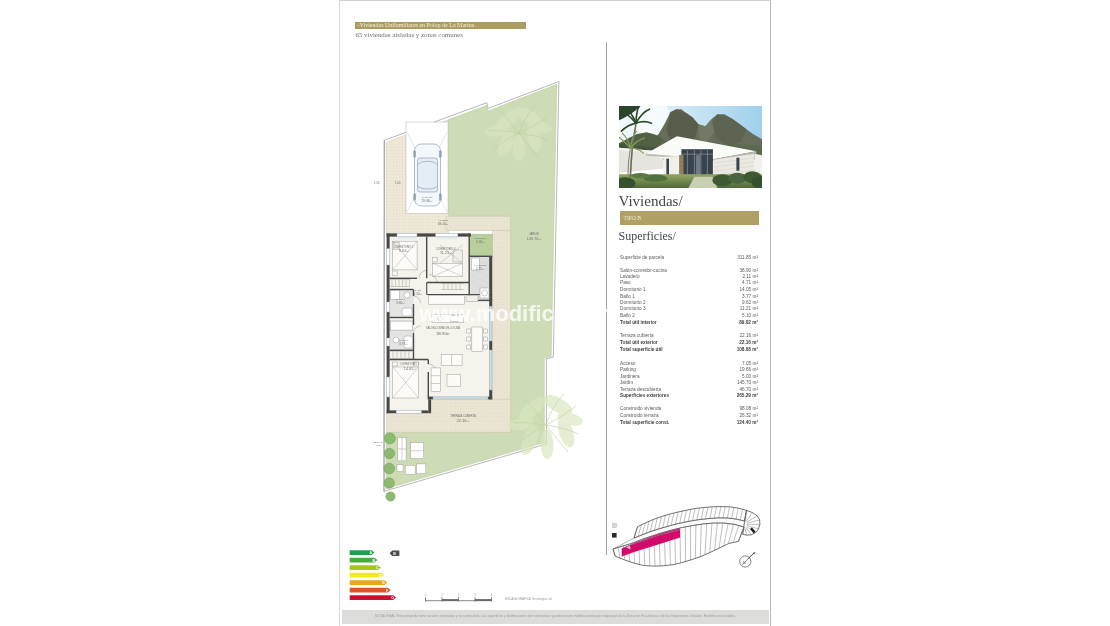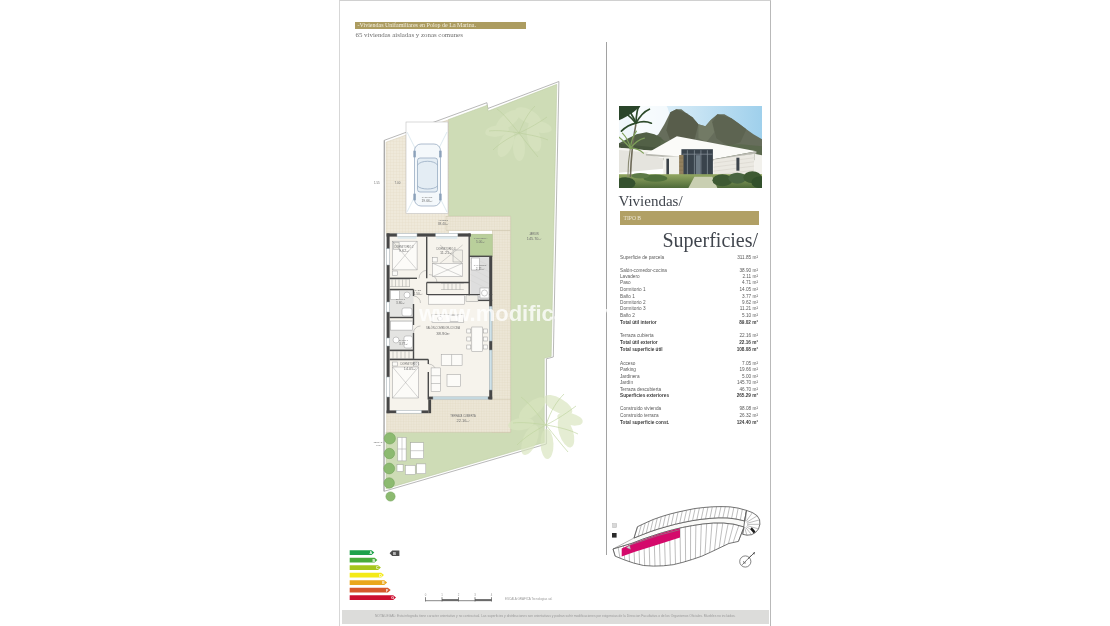--- a/index.html
+++ b/index.html
@@ -377,21 +377,21 @@
 </g>
 
 <path d="M618.6,105.8 L640,105.8 C635,111 628,116 618.6,120 Z" fill="#2a452a"></path>
 </g>
 </svg>
 
 <div class="abs ser" style="left:618.5px;top:192.5px;font-size:15px;color:#41464e;">Viviendas/</div>
 
 <div class="abs ser" style="left:619.5px;top:211.2px;width:139px;height:14.3px;background:#b1a065;color:#ece7d6;font-size:5.6px;line-height:14.3px;padding-left:4px;box-sizing:border-box;">TIPO B</div>
 
-<div class="abs ser" style="left:618.5px;top:228.5px;font-size:20px;color:#41464e;margin-left:44px;">Superficies/</div>
+<div class="abs ser" style="left:618.5px;top:228.5px;font-size:12px;color:#41464e;">Superficies/</div>
 
 <svg class="abs" style="left:612px;top:248px;" width="152" height="182" viewBox="612 248 152 182">
 <g font-family="Liberation Sans,sans-serif" font-size="4.7" fill="#5a5a5a">
  <g>
   <text x="620" y="258.8">Superficie de parcela</text>
         <text x="758" y="258.8" text-anchor="end">311.85 m²</text>
   <text x="620" y="271.8">Salón-comedor-cocina</text>
         <text x="758" y="271.8" text-anchor="end">38.90 m²</text>
   <text x="620" y="278.1">Lavadero</text>
         <text x="758" y="278.1" text-anchor="end">2.11 m²</text>

